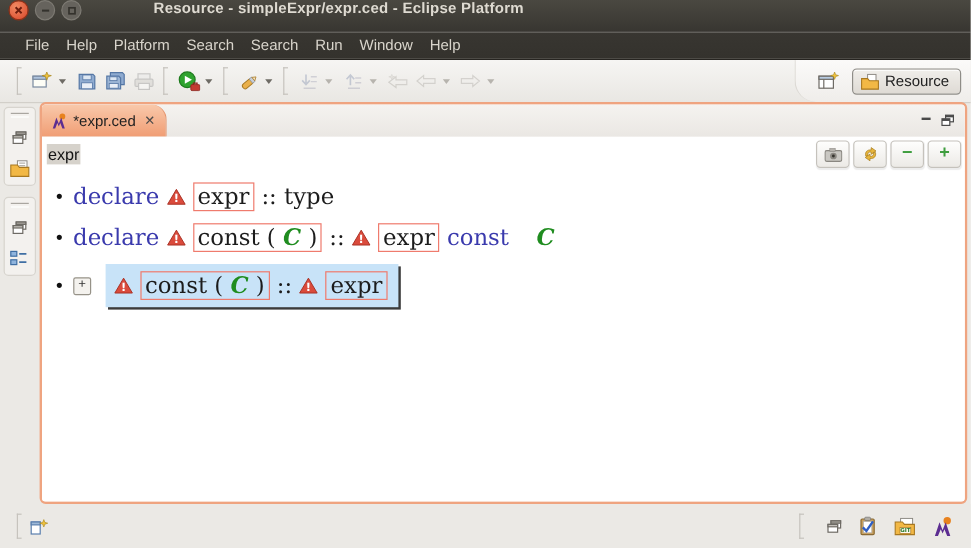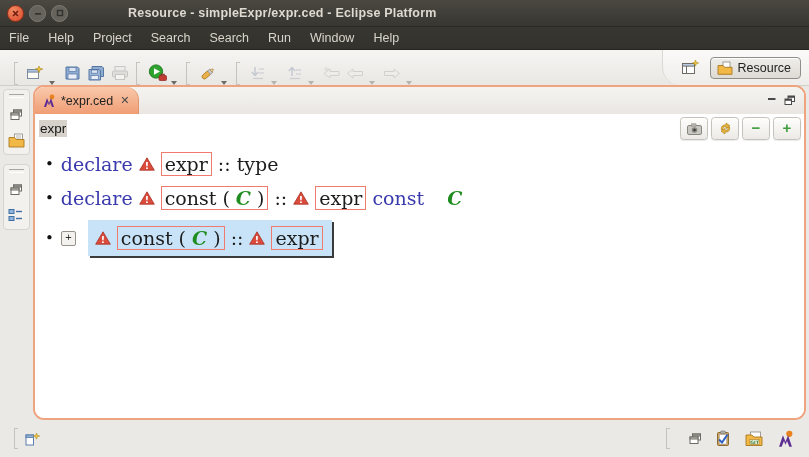--- a/index.html
+++ b/index.html
@@ -1,35 +1,35 @@
 <!DOCTYPE html>
 <html><head>
 <meta charset="utf-8">
 <style>
   html,body{margin:0;padding:0}
   body{width:809px;height:457px;position:relative;overflow:hidden;background:#ebe9e5;
        font-family:"Liberation Sans",sans-serif;-webkit-font-smoothing:antialiased}
 
   
-  .titlebar{height:26px;background:linear-gradient(#4a4841,#383631);display:flex;align-items:center;
+  .titlebar{height:26px;background:linear-gradient(#4a4841,#383631);display:flex;
             border-bottom:1px solid #2c2a26}
   .winbtns{display:flex;gap:5px;margin-left:7px}
   .winbtn{width:15px;height:15px;border-radius:50%;display:flex;align-items:center;justify-content:center}
   .winbtn svg{display:block}
   .wb-close{background:radial-gradient(circle at 35% 30%,#f18a63,#d9472a);border:1px solid #8e3118}
   .wb-gray{background:#66635d;border:1px solid #7d7a73}
   .wtitle{color:#dedad1;font-weight:bold;font-size:12.5px;margin-left:60px;letter-spacing:.2px}
 
   
   .menubar{height:22px;background:linear-gradient(#383631,#34322d);display:flex;align-items:center;
-           padding-left:9px;gap:19px;border-bottom:1px solid #262420}
+           padding-left:21px;gap:14px;border-bottom:1px solid #262420}
   .menu-item{color:#d8d4cb;font-size:12.5px;cursor:default}
 
   
-  .toolbar{height:35px;background:linear-gradient(#f6f5f3,#e9e7e3);display:flex;align-items:flex-end;
+  .toolbar{height:35px;background:linear-gradient(#f6f5f3,#e9e7e3);display:flex;align-items:center;
            border-bottom:1px solid #d2cfc9;padding-left:10px}
   .tb-handle{width:3px;height:21px;border-left:1px solid #c6c3bd;border-top:1px solid #c6c3bd;
              border-bottom:1px solid #c6c3bd;margin:0 5px 0 4px}
   .tb-btn{height:24px;min-width:20px;display:flex;align-items:center;justify-content:center;padding:0 2px}
   .tb-btn.dis{opacity:.45}
   .dd{width:0;height:0;border-left:3.5px solid transparent;border-right:3.5px solid transparent;
       border-top:4px solid #6e6b65;margin:0 5px 0 2px}
   .dd.dis{border-top-color:#b7b4ae}
   .tb-right{margin-left:auto;display:flex;align-items:center;gap:7px;padding-right:8px;height:100%;
             background:linear-gradient(#fbfaf9,#efedea);border-left:1px solid #dcd9d4;
@@ -40,21 +40,21 @@
 
   
   .sidebar{position:absolute;left:0;top:86px;width:32px;bottom:37px}
   .fv-stack{width:25px;margin:3px auto 9px;background:#f3f1ee;border:1px solid #d7d4ce;border-radius:4px;
             display:flex;flex-direction:column;align-items:center;padding:4px 0 6px;gap:9px}
   .fv-grip{width:15px;height:2px;border-top:1px solid #a9a6a0;border-bottom:1px solid #fff}
   .fv-btn{width:18px;height:16px;display:flex;align-items:center;justify-content:center}
 
   
   .editor{position:absolute;left:33px;right:3px;top:85px;bottom:37px;border:2px solid #efa480;
-          border-radius:11px;background:#fff;display:flex;flex-direction:column;overflow:hidden}
+          border-radius:5px;background:#fff;display:flex;flex-direction:column;overflow:hidden}
   .tabrow{height:27px;background:linear-gradient(#f5f3f0,#eae7e3);display:flex;align-items:stretch}
   .tab{display:flex;align-items:center;gap:5px;padding:0 9px 0 7px;
        background:linear-gradient(#f9c9ab,#f09d74);border-top-right-radius:13px;border-top-left-radius:2px;
        font-size:12.5px;color:#1f1f1f;border-right:1px solid #e4946c}
   .tab-close{font-size:11px;color:#4a4a4a;margin-left:2px}
   .tab-min{margin-left:auto;display:flex;gap:7px;align-items:center;padding:0 8px}
 
   .filterrow{height:29px;display:flex;align-items:center;padding:0 3px 0 4px;background:#fff}
   .filter-text{font-size:13.5px;background:#d6d2cb;padding:1px 1px;color:#141414}
   .filter-btns{margin-left:auto;display:flex;gap:3px}
@@ -108,21 +108,21 @@
           <rect x="1.5" y="1.5" width="5" height="5" fill="none" stroke="#34322d" stroke-width="1.4"></rect>
         </svg>
     </div>
   </div>
   <div class="wtitle">Resource - simpleExpr/expr.ced - Eclipse Platform</div>
 </div>
 
 <div class="menubar">
   <span class="menu-item">File</span>
   <span class="menu-item">Help</span>
-  <span class="menu-item">Project</span>
+  <span class="menu-item">Platform</span>
   <span class="menu-item">Search</span>
   <span class="menu-item">Search</span>
   <span class="menu-item">Run</span>
   <span class="menu-item">Window</span>
   <span class="menu-item">Help</span>
 </div>
 
 <div class="toolbar">
   <div class="tb-handle"></div>
 

